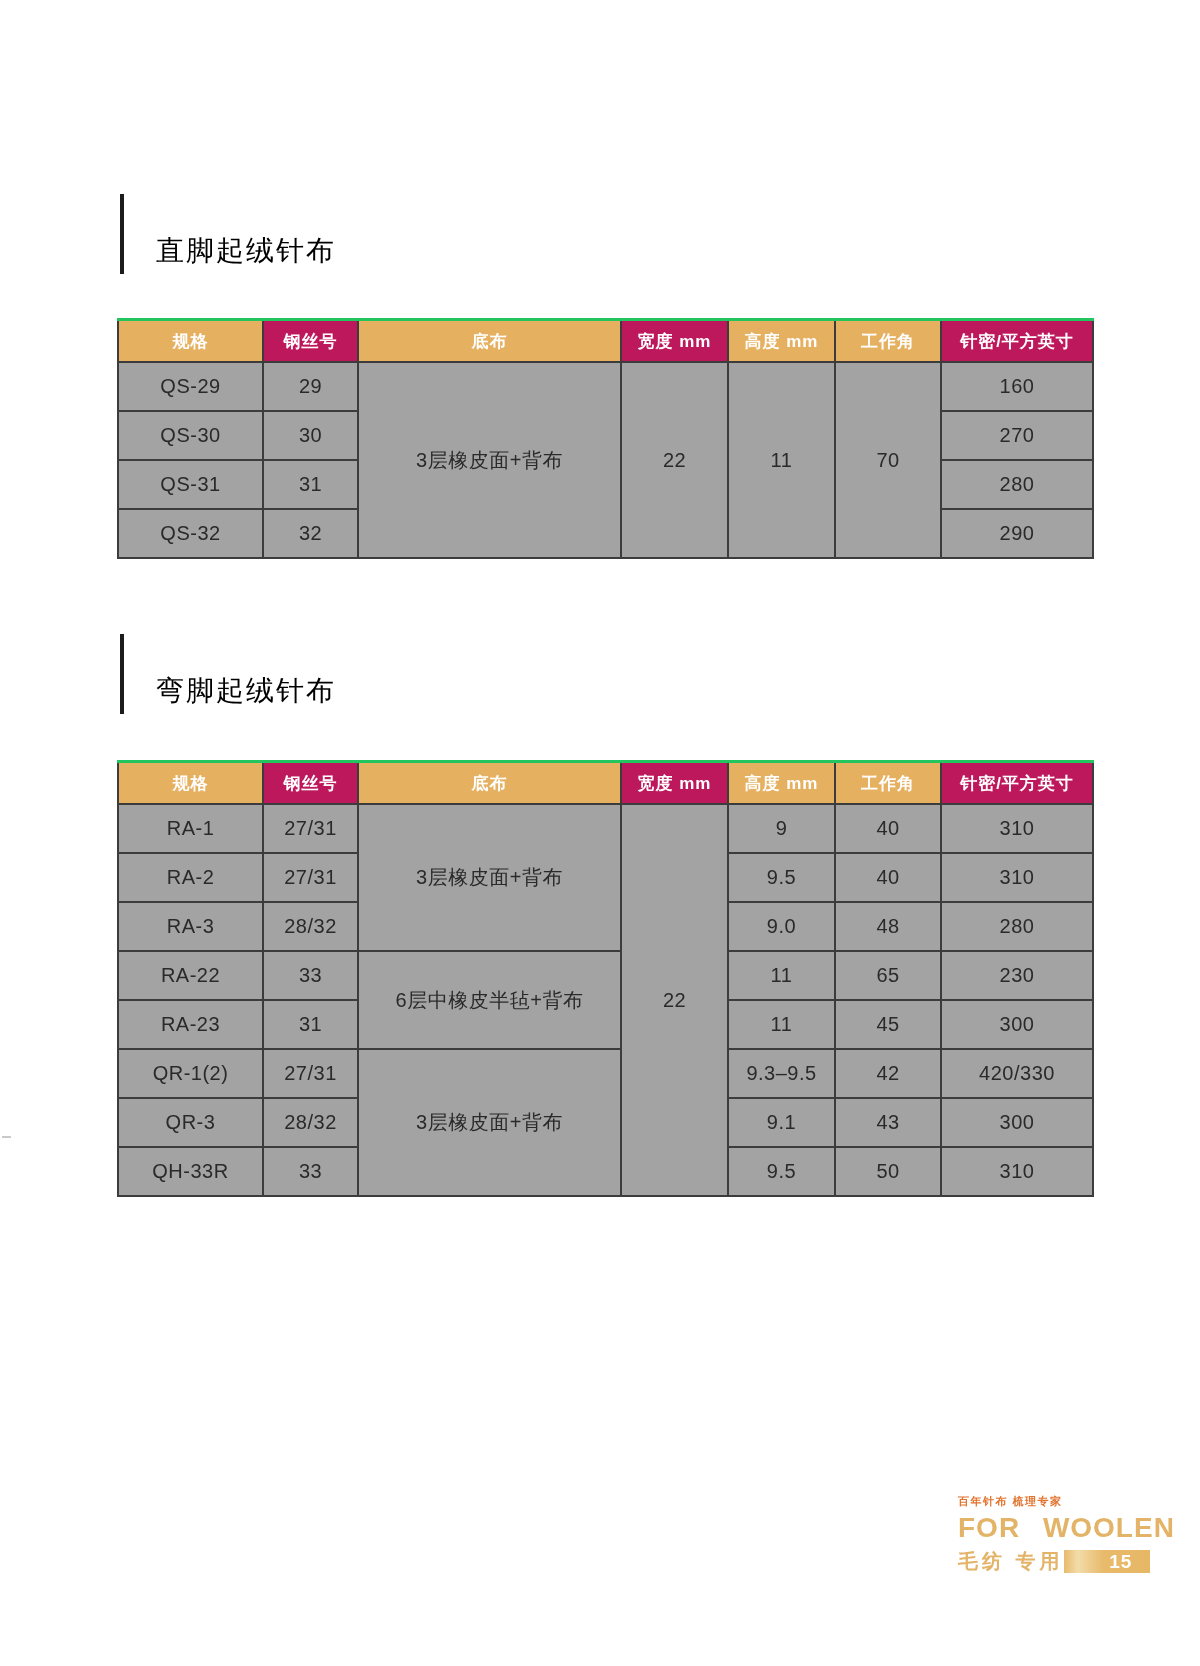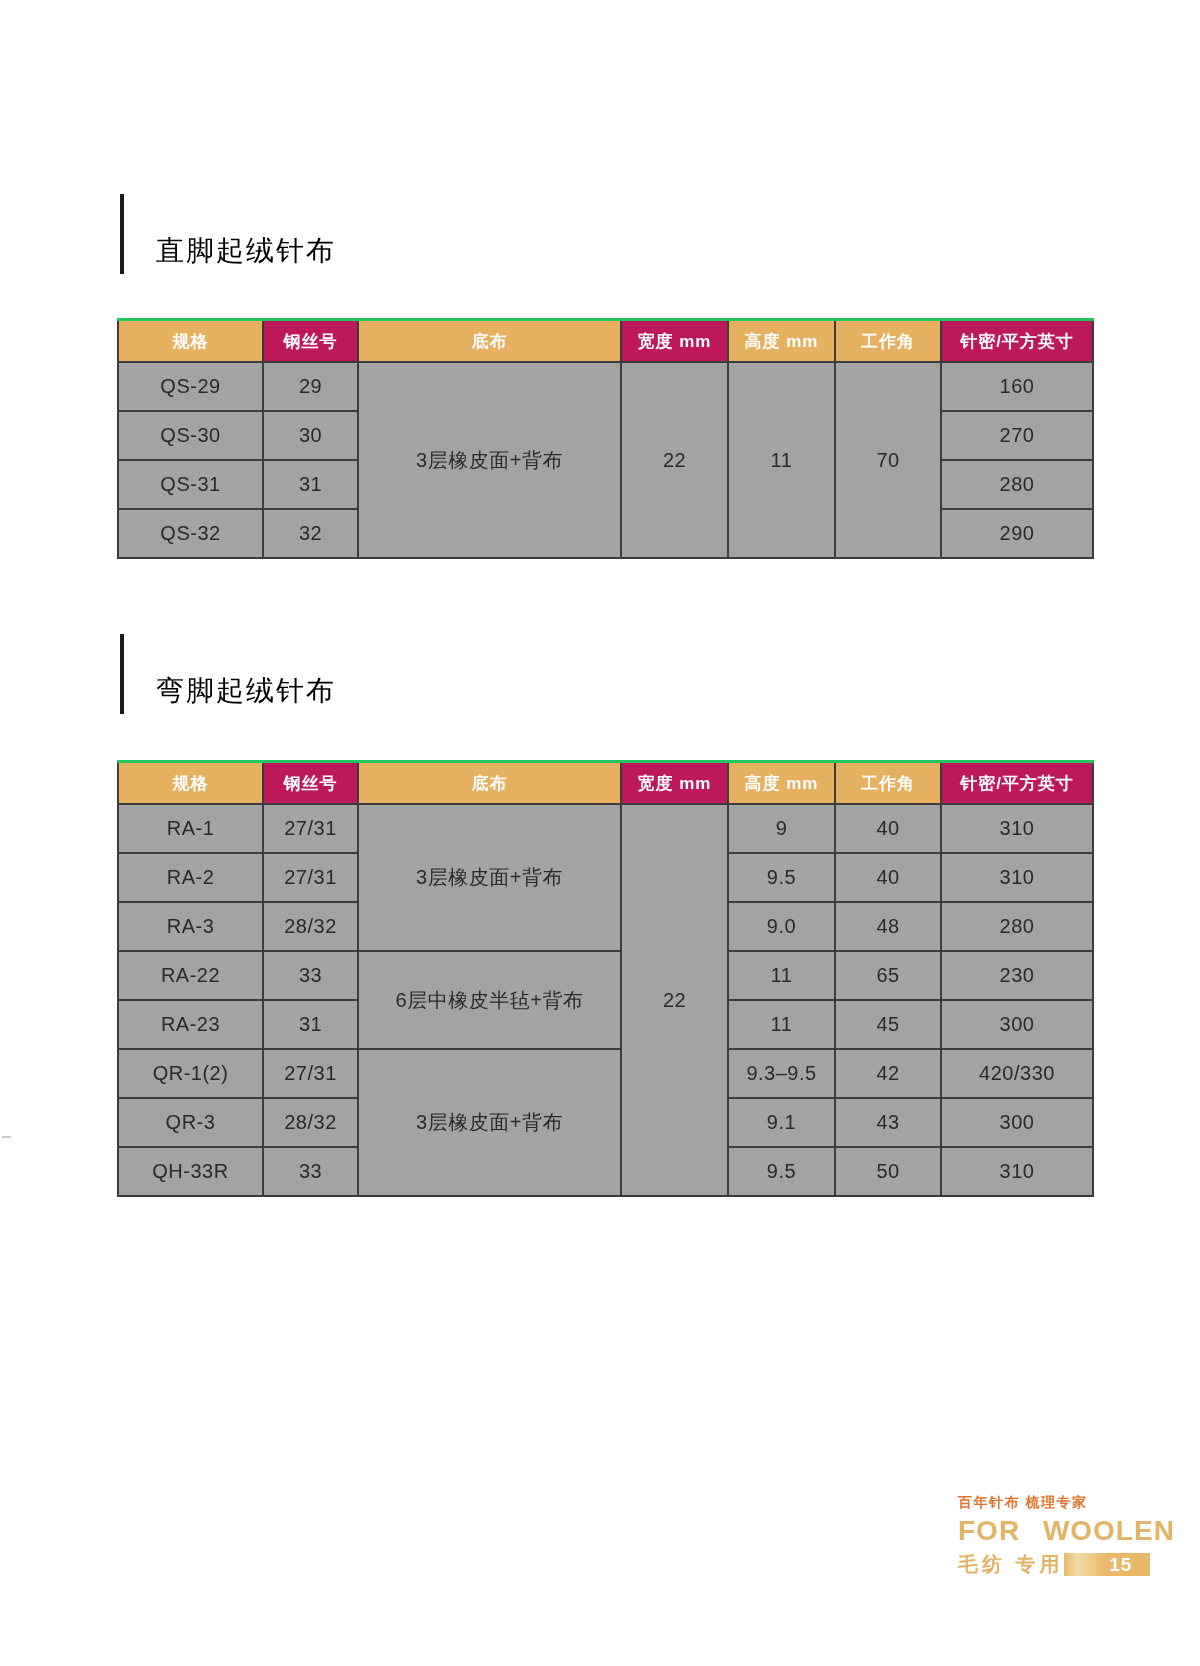--- a/index.html
+++ b/index.html
@@ -33,21 +33,21 @@
   }
   th.tan{background:#E6B061;}
   th.red{background:#be185d;}
   table.spec td{
     height:47px;background:#a3a3a3;color:#2a2a2a;font-size:20px;letter-spacing:0.5px;
   }
   td.fabric{font-size:18px;letter-spacing:0;}
 
   
   .footer{position:absolute;left:958px;top:1494px;width:192px;}
-  .tagline{color:#E1742F;font-size:14px;font-weight:bold;letter-spacing:1.5px;white-space:nowrap;}
+  .tagline{color:#E1742F;font-size:11px;font-weight:bold;letter-spacing:1.5px;white-space:nowrap;}
   .brand{color:#E3B367;font-size:28px;font-weight:bold;letter-spacing:1px;word-spacing:14px;
          margin-top:3px;white-space:nowrap;}
   .cat-row{display:flex;align-items:center;justify-content:space-between;margin-top:4px;}
   .category{color:#E3B367;font-size:20px;font-weight:bold;letter-spacing:4px;white-space:nowrap;}
   .page-badge{
     width:95px;height:23px;display:flex;align-items:center;justify-content:center;
     background:linear-gradient(90deg,#E8BA6B 0%,#F2DCA9 16%,#E8BA6B 46%,#E6B765 100%);
     padding-left:28px;
   }
   .page-badge span{color:#ffffff;font-size:19px;font-weight:bold;letter-spacing:1px;}

